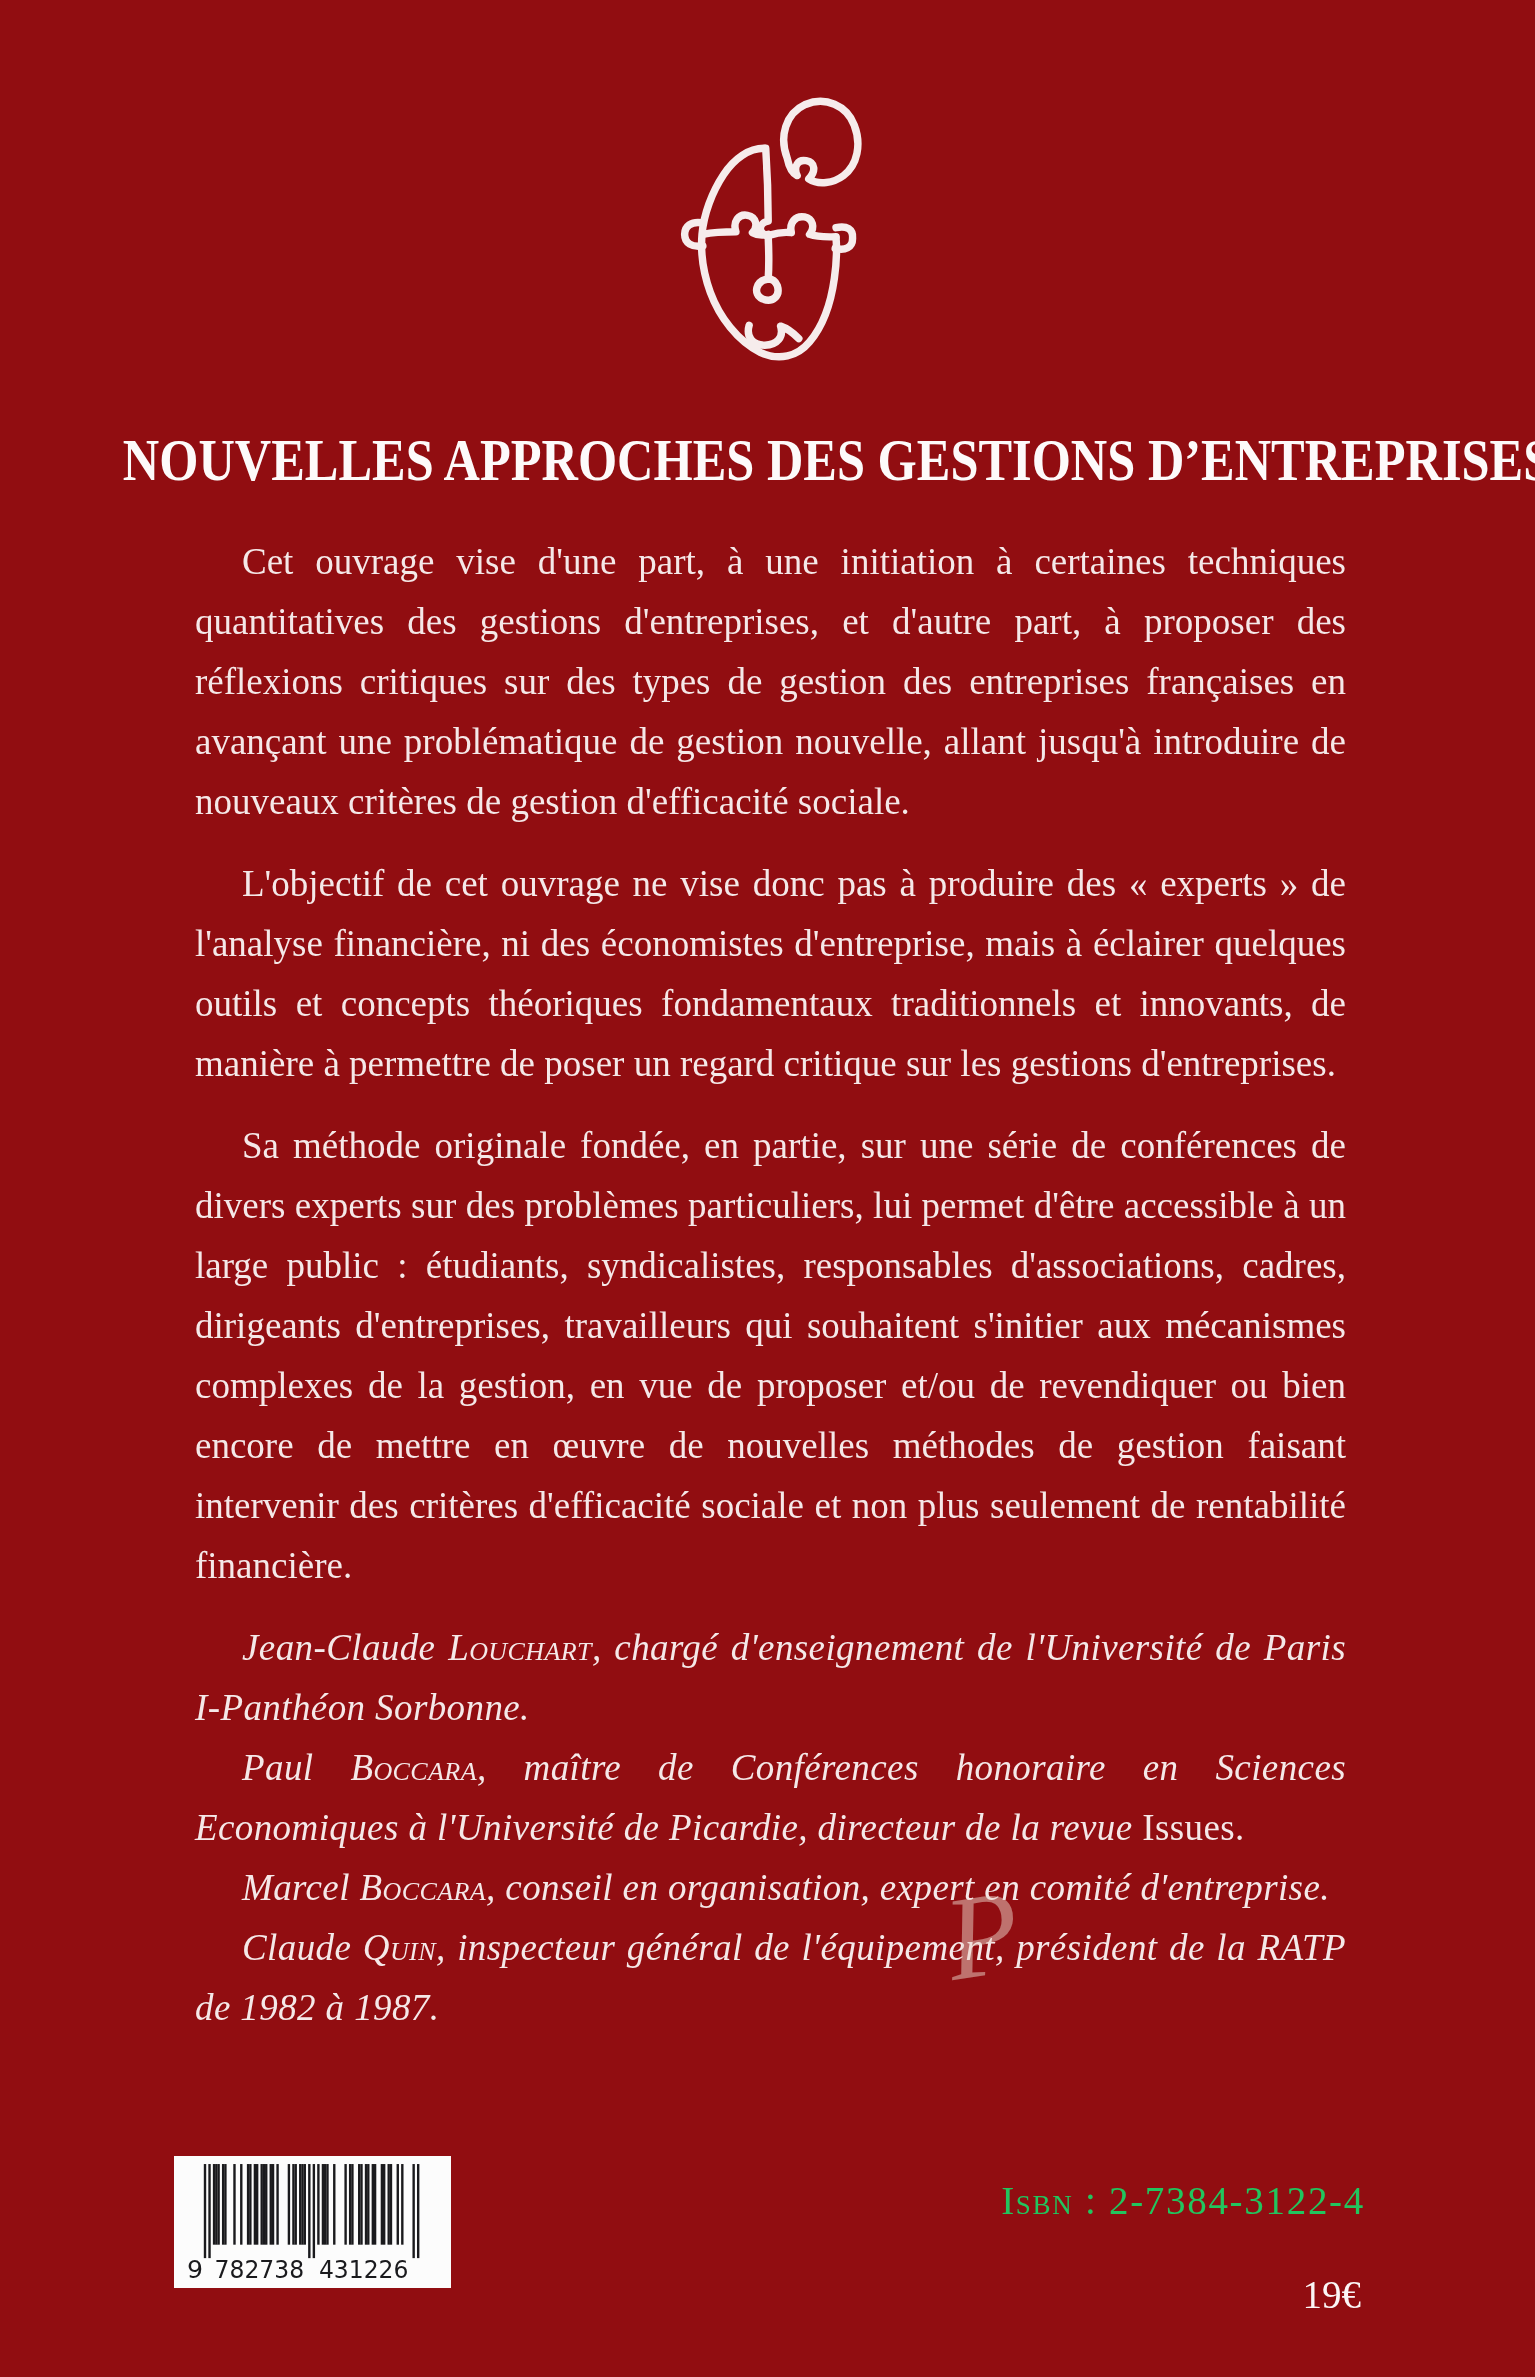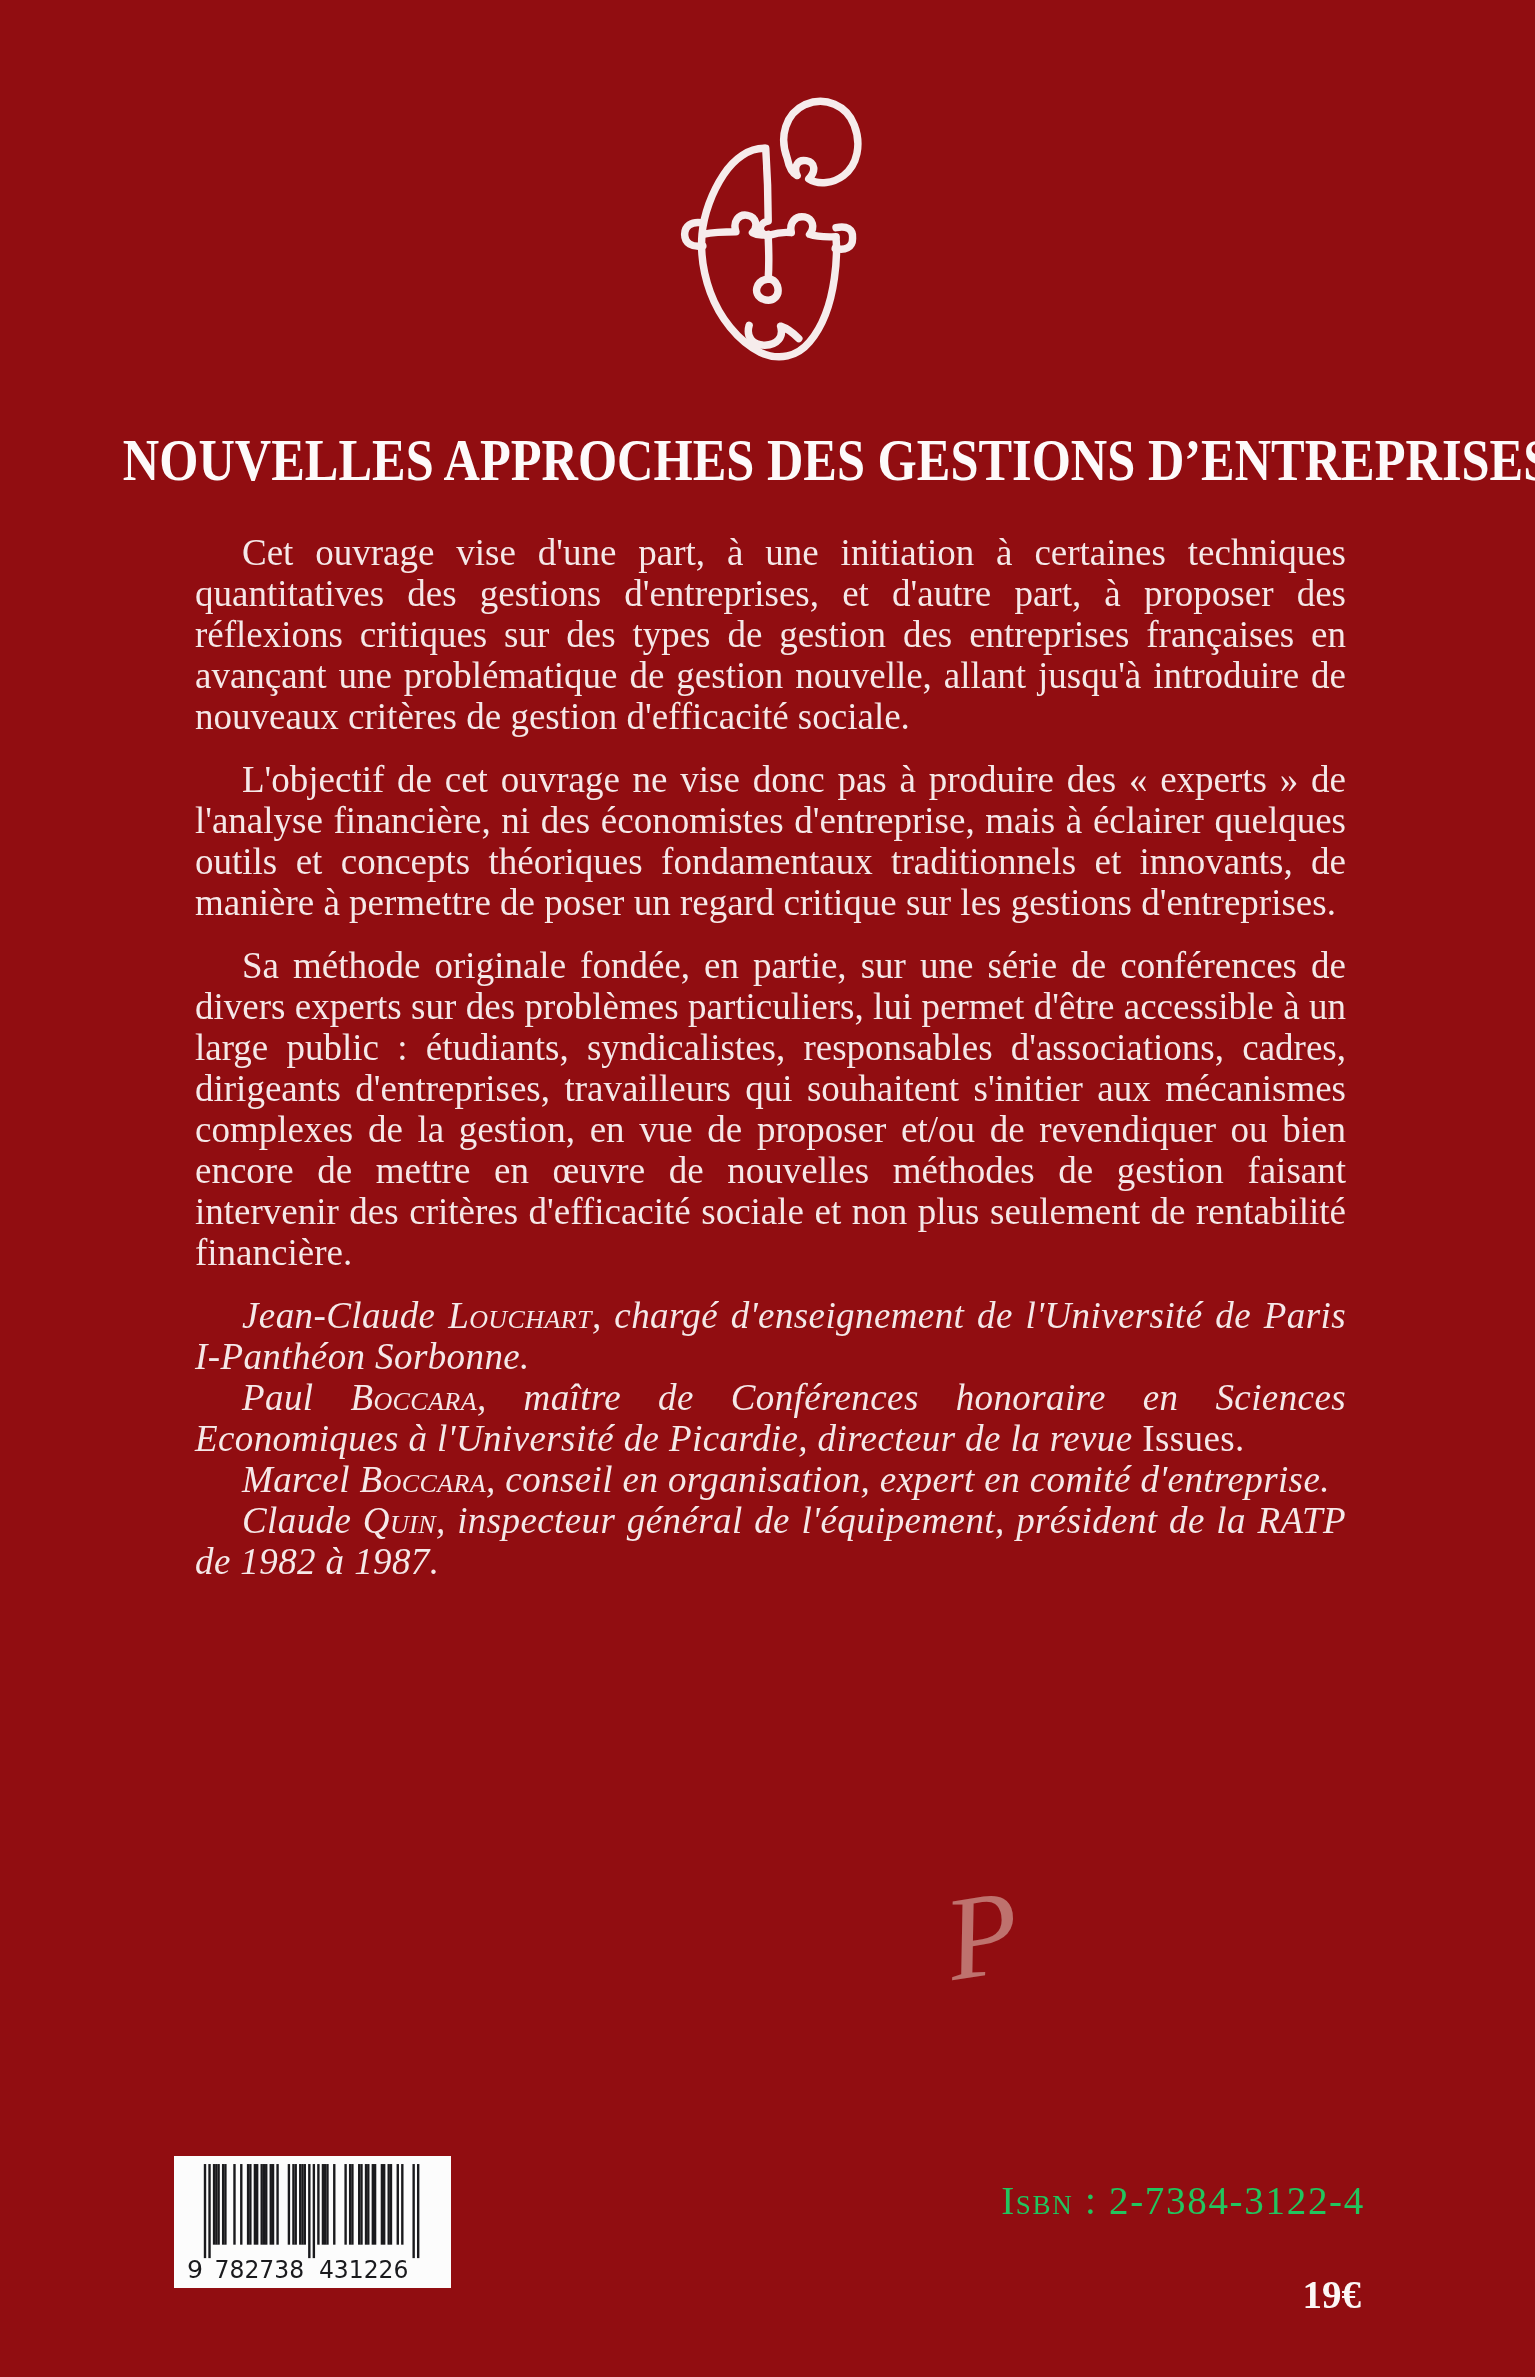--- a/index.html
+++ b/index.html
@@ -4,35 +4,35 @@
 <style>
   html,body{margin:0;padding:0}
   body{width:1535px;height:2377px;background:#910d11}
   .cover{position:relative;width:1535px;height:2377px;background:#910d11;overflow:hidden;
          font-family:"Liberation Serif","DejaVu Serif",serif;color:#f3e6e5}
   .logo{position:absolute;left:676px;top:97px;width:191px;height:273px}
   .title{position:absolute;top:426px;left:0;width:1535px;margin:0;text-align:center;
          font-size:60px;font-weight:bold;color:#fdfafa;transform:scaleX(.84);
          transform-origin:center;white-space:nowrap;letter-spacing:0}
   .synopsis{position:absolute;left:195px;top:532px;width:1151px;
-            font-size:37px;line-height:41px;text-align:justify;color:#f5e8e8}
+            font-size:37px;line-height:60px;text-align:justify;color:#f5e8e8}
   .synopsis p.para{margin:0 0 22px 0;text-indent:47px}
   .bios{font-style:italic;margin-top:21px;letter-spacing:0.4px}
   .bios p{margin:0;text-indent:47px;text-align:justify}
   .caps{font-variant:small-caps}
   .roman{font-style:normal}
   .pen-mark{position:absolute;left:946px;top:1876px;font-size:119px;font-style:italic;
             color:#ecd6cb;opacity:.5;transform:rotate(-9deg);line-height:1;pointer-events:none}
   .barcode-box{position:absolute;left:174px;top:2156px;width:277px;height:132px;background:#fcfcfc;
                display:flex;align-items:center;justify-content:center}
   .barcode-box svg{display:block}
   .isbn{position:absolute;top:2178px;right:170px;font-size:39px;
         color:#22c55e;letter-spacing:1.7px;white-space:nowrap}
   .isbn .isbn-label{font-variant:small-caps}
-  .price{position:absolute;top:2272px;right:174px;font-size:39px;font-weight:bold;color:#fbf6f6}
+  .price{position:absolute;top:2272px;right:174px;font-size:39px;font-weight:normal;color:#fbf6f6}
 </style>
 </head>
 <body style="background: rgb(145, 13, 17);">
 
 <div class="cover" style="background: rgb(145, 13, 17);">
 
   <svg class="logo" viewBox="0 0 230 330">
     <g fill="none" stroke="#f6ecec" stroke-width="9" stroke-linecap="round" stroke-linejoin="round">
 
       <path d="M134,74 C124,48 132,20 156,9 C180,-1 206,10 215,34 C224,57 219,82 202,95 C190,104 172,107 160,99 C169,90 168,79 157,77 C147,75 141,84 146,95 C140,92 136,84 134,74 Z"></path>

